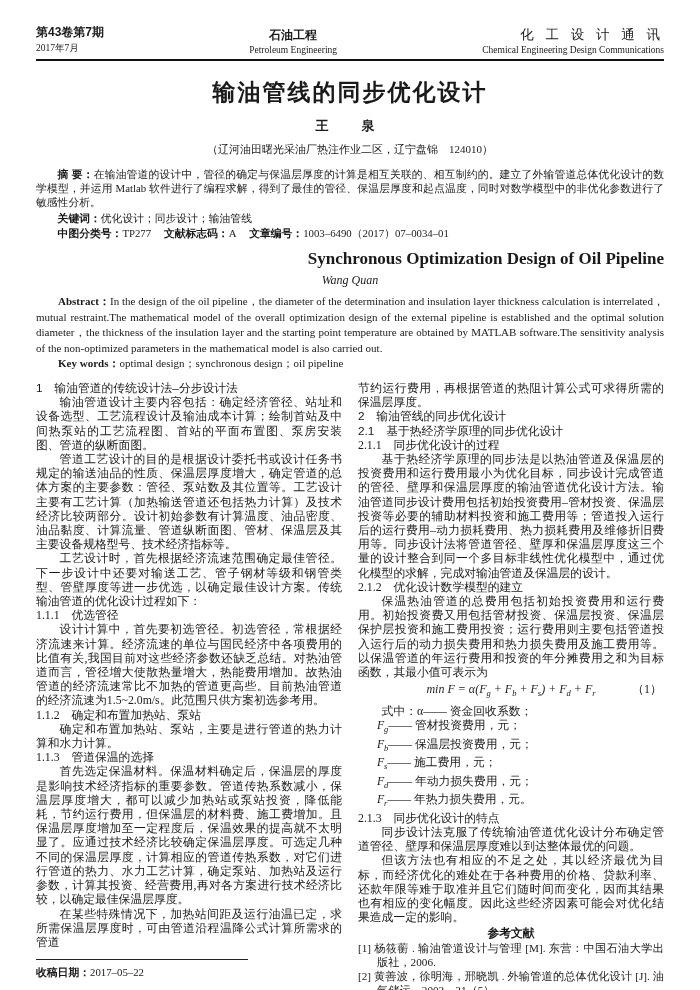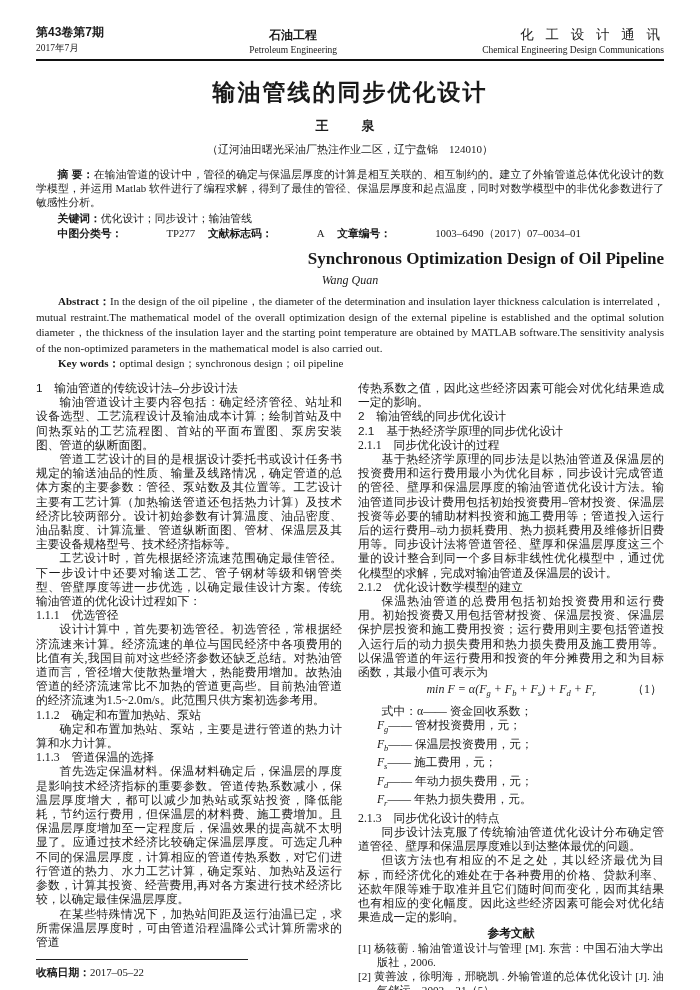--- a/index.html
+++ b/index.html
@@ -22,21 +22,21 @@
   
   .cn-title { text-align:center; font-family:"Liberation Sans","DejaVu Sans",sans-serif;
     font-weight:bold; font-size:23px; letter-spacing:2px; margin-top:16px; }
   .author   { text-align:center; font-size:13px; font-weight:bold; letter-spacing:10px; margin-top:9px; }
   .affil    { text-align:center; font-size:11px; margin-top:7px; }
   
   .cnabs { margin-top:10px; font-size:10.8px; line-height:14.2px; text-align:justify; }
   .cnabs p { text-indent:2em; }
   .blab { font-family:"Liberation Sans","DejaVu Sans",sans-serif; font-weight:bold; }
   .meta-line { text-indent:2em; margin-top:1px; }
-  .meta-line .val { margin-right:10px;margin-left:44px; }
+  .meta-line .val { margin-right:10px; }
   
   .en-title { text-align:right; font-weight:bold; font-size:17px; margin-top:9px; }
   .en-author{ text-align:center; font-style:italic; font-size:12px; margin-top:4px; }
   .enabs { margin-top:6px; font-size:11px; line-height:15.6px; text-align:justify; }
   .enabs p.first { text-indent:2em; }
   .enabs .keys { text-indent:2em; }
   
   .cols { display:flex; gap:16px; margin-top:9px; }
   .col  { width:306px; font-size:11.8px; line-height:14.2px; text-align:justify; }
   .col p { text-indent:2em; }
@@ -100,40 +100,40 @@
   <div class="enabs">
     <p class="first"><span class="blab" style="font-family:'Liberation Serif','DejaVu Serif',serif;">Abstract：</span><span>In the design of the oil pipeline，the diameter of the determination and insulation layer thickness calculation is interrelated，mutual restraint.The mathematical model of the overall optimization design of the external pipeline is established and the optimal solution diameter，the thickness of the insulation layer and the starting point temperature are obtained by MATLAB software.The sensitivity analysis of the non-optimized parameters in the mathematical model is also carried out.</span></p>
     <div class="keys"><span class="blab" style="font-family:'Liberation Serif','DejaVu Serif',serif;">Key words：</span><span>optimal design；synchronous design；oil pipeline</span></div>
   </div>
 
   <div class="cols">
 
     <div class="col">
       <div class="h-bold">1　输油管道的传统设计法–分步设计法</div>
       <p>输油管道设计主要内容包括：确定经济管径、站址和设备选型、工艺流程设计及输油成本计算；绘制首站及中间热泵站的工艺流程图、首站的平面布置图、泵房安装图、管道的纵断面图。</p>
-      <p>管道工艺设计的目的是根据设计委托书或设计任务书规定的输送油品的性质、输量及线路情况，确定管道的总体方案的主要参数：管径、泵站数及其位置等。工艺设计主要有工艺计算（加热输送管道还包括热力计算）及技术经济比较两部分。设计初始参数有计算温度、油品密度、油品黏度、计算流量、管道纵断面图、管材、保温层及其主要设备规格型号、技术经济指标等。</p>
+      <p>管道工艺设计的目的是根据设计委托书或设计任务书规定的输送油品的性质、保温层厚度增大，确定管道的总体方案的主要参数：管径、泵站数及其位置等。工艺设计主要有工艺计算（加热输送管道还包括热力计算）及技术经济比较两部分。设计初始参数有计算温度、油品密度、油品黏度、计算流量、管道纵断面图、管材、保温层及其主要设备规格型号、技术经济指标等。</p>
       <p>工艺设计时，首先根据经济流速范围确定最佳管径。下一步设计中还要对输送工艺、管子钢材等级和钢管类型、管壁厚度等进一步优选，以确定最佳设计方案。传统输油管道的优化设计过程如下：</p>
       <div class="h-plain">1.1.1　优选管径</div>
       <p>设计计算中，首先要初选管径。初选管径，常根据经济流速来计算。经济流速的单位与国民经济中各项费用的比值有关,我国目前对这些经济参数还缺乏总结。对热油管道而言，管径增大使散热量增大，热能费用增加。故热油管道的经济流速常比不加热的管道更高些。目前热油管道的经济流速为1.5~2.0m/s。此范围只供方案初选参考用。</p>
       <div class="h-plain">1.1.2　确定和布置加热站、泵站</div>
       <p>确定和布置加热站、泵站，主要是进行管道的热力计算和水力计算。</p>
       <div class="h-plain">1.1.3　管道保温的选择</div>
       <p>首先选定保温材料。保温材料确定后，保温层的厚度是影响技术经济指标的重要参数。管道传热系数减小，保温层厚度增大，都可以减少加热站或泵站投资，降低能耗，节约运行费用，但保温层的材料费、施工费增加。且保温层厚度增加至一定程度后，保温效果的提高就不太明显了。应通过技术经济比较确定保温层厚度。可选定几种不同的保温层厚度，计算相应的管道传热系数，对它们进行管道的热力、水力工艺计算，确定泵站、加热站及运行参数，计算其投资、经营费用,再对各方案进行技术经济比较，以确定最佳保温层厚度。</p>
       <p>在某些特殊情况下，加热站间距及运行油温已定，求所需保温层厚度时，可由管道沿程温降公式计算所需求的管道</p>
 
       <div class="footnote">
         <div class="fn-rule"></div>
         <div><span class="blab">收稿日期：</span><span>2017–05–22</span></div>
 
       </div>
 
     </div>
 
     <div class="col">
-      <p class="noindent">传热系数之值，因此这些经济因素可能会对优化结果造成一定的影响。</p>
+      <p class="noindent">节约运行费用，再根据管道的热阻计算公式可求得所需的保温层厚度。</p>
       <div class="h-bold">2　输油管线的同步优化设计</div>
       <div class="h-bold">2.1　基于热经济学原理的同步优化设计</div>
       <div class="h-plain">2.1.1　同步优化设计的过程</div>
       <p>基于热经济学原理的同步法是以热油管道及保温层的投资费用和运行费用最小为优化目标，同步设计完成管道的管径、壁厚和保温层厚度的输油管道优化设计方法。输油管道同步设计费用包括初始投资费用–管材投资、保温层投资等必要的辅助材料投资和施工费用等；管道投入运行后的运行费用–动力损耗费用、热力损耗费用及维修折旧费用等。同步设计法将管道管径、壁厚和保温层厚度这三个量的设计整合到同一个多目标非线性优化模型中，通过优化模型的求解，完成对输油管道及保温层的设计。</p>
       <div class="h-plain">2.1.2　优化设计数学模型的建立</div>
       <p>保温热油管道的总费用包括初始投资费用和运行费用。初始投资费又用包括管材投资、保温层投资、保温层保护层投资和施工费用投资；运行费用则主要包括管道投入运行后的动力损失费用和热力损失费用及施工费用等。以保温管道的年运行费用和投资的年分摊费用之和为目标函数，其最小值可表示为</p>
 
       <div class="formula">
         <span class="expr"><span>min F = α(F</span><sub>g</sub><span> + F</span><sub>b</sub><span> + F</span><sub>s</sub><span>) + F</span><sub>d</sub><span> + F</span><sub>r</sub></span>
         <span class="eqnum">（1）</span>

